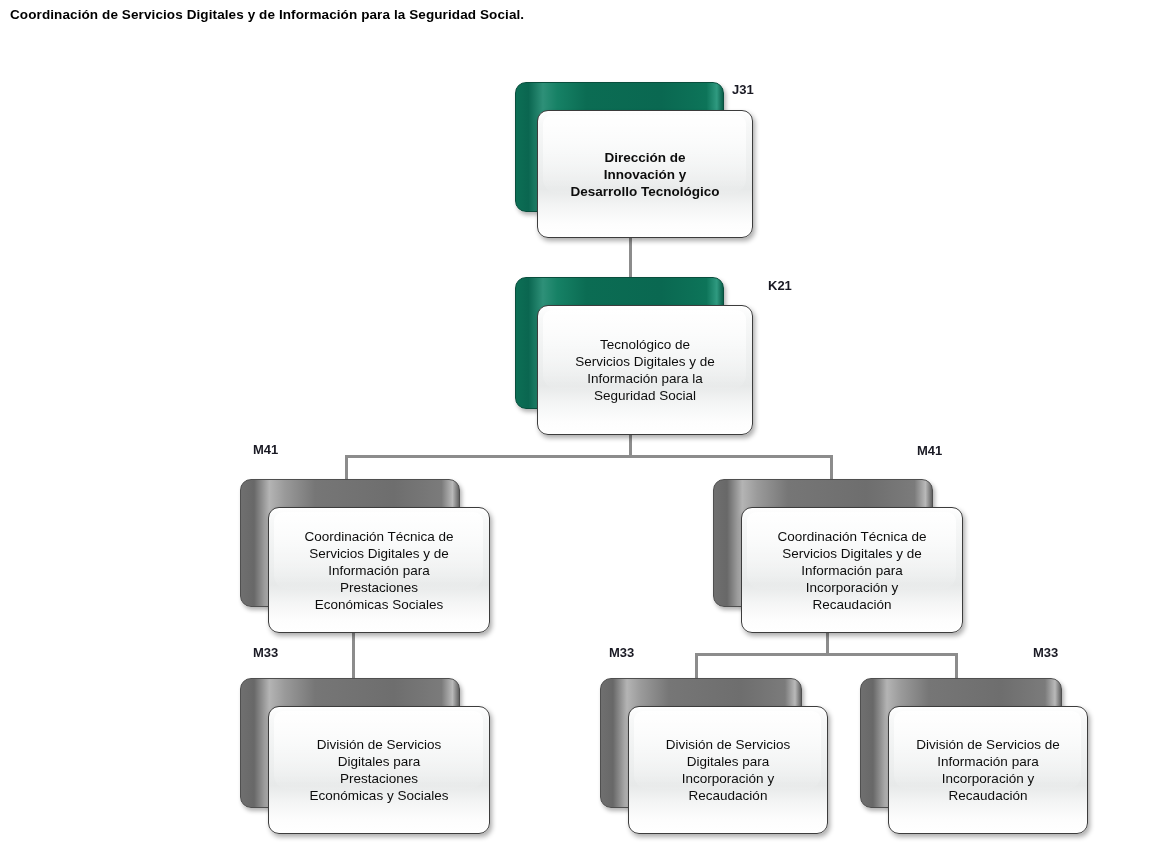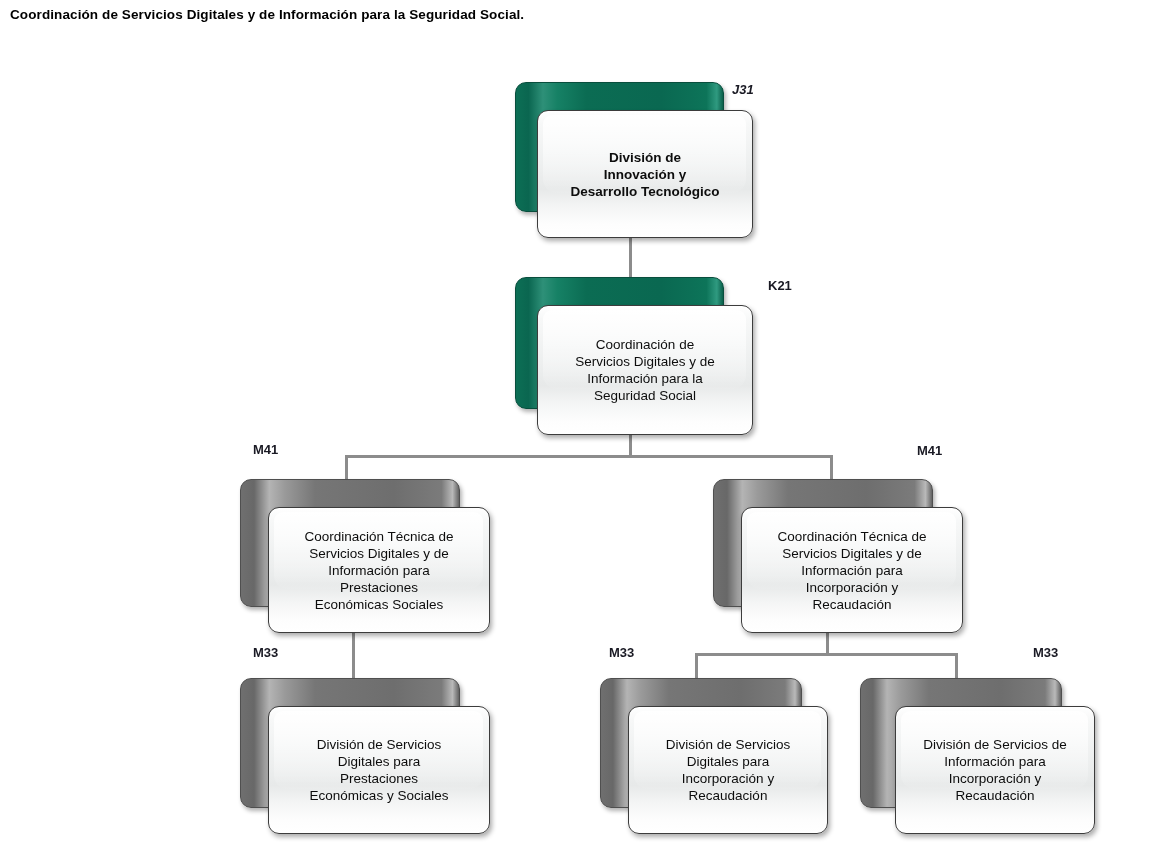--- a/index.html
+++ b/index.html
@@ -158,31 +158,31 @@
 
   <div class="conn h" style="left:695px; top:653px; width:263px;"></div>
 
   <div class="conn v" style="left:695px; top:653px; height:27px;"></div>
 
   <div class="conn v" style="left:955px; top:653px; height:27px;"></div>
 
   <div class="node green root" style="left:515px; top:82px; width:238px; height:156px;">
     <div class="back" style="width:207px; height:128px;"></div>
     <div class="front" style="left:22px; top:28px; width:216px; height:128px;">
-      <span class="label">División de
+      <span class="label">Dirección de
 Innovación y
 Desarrollo Tecnológico</span>
     </div>
   </div>
-  <div class="code-tag" style="left:732px; top:82px;font-style:italic;">J31</div>
+  <div class="code-tag" style="left:732px; top:82px;">J31</div>
 
   <div class="node green" style="left:515px; top:277px; width:238px; height:158px;">
     <div class="back" style="width:207px; height:130px;"></div>
     <div class="front" style="left:22px; top:28px; width:216px; height:130px;">
-      <span class="label">Coordinación de
+      <span class="label">Tecnológico de
 Servicios Digitales y de
 Información para la
 Seguridad Social</span>
     </div>
   </div>
   <div class="code-tag" style="left:732px; top:278px;margin-left:36px;">K21</div>
 
   <div class="node grey" style="left:240px; top:479px; width:250px; height:154px;">
     <div class="back" style="width:218px; height:126px;"></div>
     <div class="front" style="left:28px; top:28px; width:222px; height:126px;">
@@ -224,21 +224,21 @@
       <span class="label">División de Servicios
 Digitales para
 Incorporación y
 Recaudación</span>
     </div>
   </div>
   <div class="code-tag" style="left:609px; top:645px;">M33</div>
 
   <div class="node grey" style="left:860px; top:678px; width:228px; height:156px;">
     <div class="back" style="width:200px; height:128px;"></div>
-    <div class="front" style="left:28px; top:28px; width:200px; height:128px;margin-left:7px;">
+    <div class="front" style="left:28px; top:28px; width:200px; height:128px;">
       <span class="label">División de Servicios de
 Información para
 Incorporación y
 Recaudación</span>
     </div>
   </div>
   <div class="code-tag" style="left:1033px; top:645px;">M33</div>
 
 </div>
 

